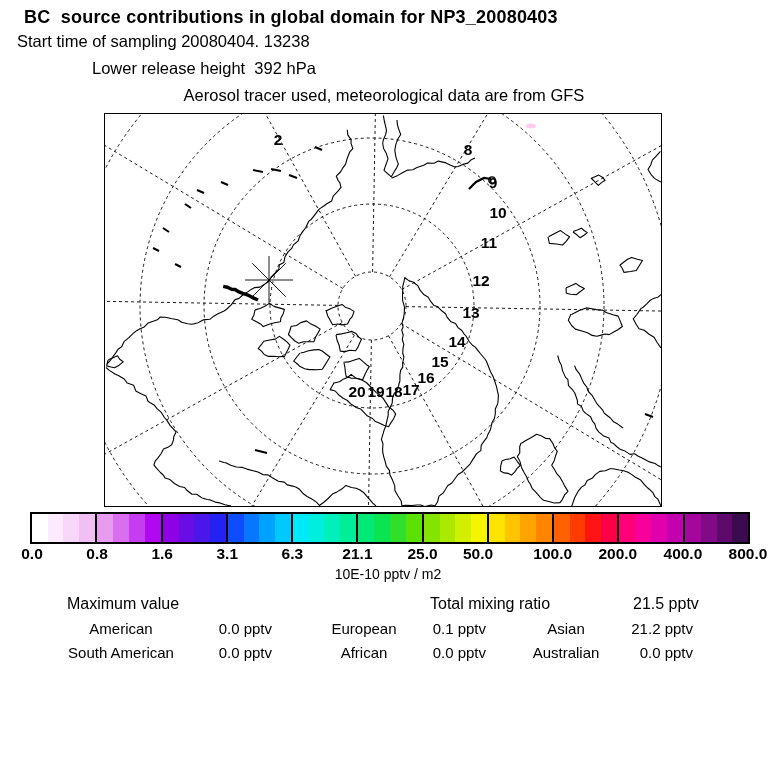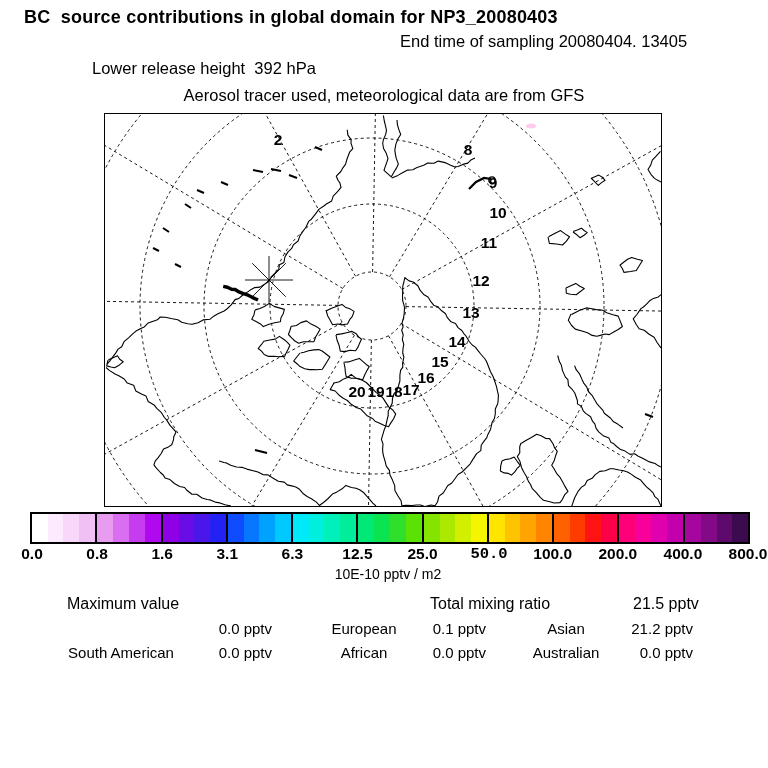--- a/index.html
+++ b/index.html
@@ -27,21 +27,21 @@
   .c5{left:598px;width:95px;text-align:right;}
 </style>
 </head>
 <body>
 
 <div class="page">
 
   <div class="title">BC  source contributions in global domain for NP3_20080403</div>
 
   <div class="hline" style="top:32px">
-    <span style="left:400px">End time of sampling 20080404. 13405</span>
+    <span style="left:17px">Start time of sampling 20080404. 13238</span>
   </div>
 
   <div class="hline" style="top:59px">
     <span style="left:92px">Lower release height  392 hPa</span>
   </div>
 
   <div class="hline" style="top:86px">
     <span style="left:8px;width:752px;text-align:center">Aerosol tracer used, meteorological data are from GFS</span>
   </div>
 
@@ -142,38 +142,39 @@
       <div class="cb-seg" style="background: linear-gradient(to right, rgb(255, 96, 0) 0%, rgb(255, 96, 0) 25%, rgb(255, 60, 0) 25%, rgb(255, 60, 0) 50%, rgb(255, 20, 20) 50%, rgb(255, 20, 20) 75%, rgb(252, 0, 72) 75%, rgb(252, 0, 72) 100%);"></div>
       <div class="cb-seg" style="background: linear-gradient(to right, rgb(255, 0, 120) 0%, rgb(255, 0, 120) 25%, rgb(248, 0, 156) 25%, rgb(248, 0, 156) 50%, rgb(224, 0, 174) 50%, rgb(224, 0, 174) 75%, rgb(196, 0, 174) 75%, rgb(196, 0, 174) 100%);"></div>
       <div class="cb-seg" style="background: linear-gradient(to right, rgb(164, 6, 158) 0%, rgb(164, 6, 158) 25%, rgb(130, 10, 134) 25%, rgb(130, 10, 134) 50%, rgb(94, 10, 108) 50%, rgb(94, 10, 108) 75%, rgb(60, 10, 78) 75%, rgb(60, 10, 78) 100%);"></div>
     </div>
   <div class="cb-ticks">
       <span class="cb-tick" style="left: 32px;">0.0</span>
       <span class="cb-tick" style="left: 97.0909px;">0.8</span>
       <span class="cb-tick" style="left: 162.182px;">1.6</span>
       <span class="cb-tick" style="left: 227.273px;">3.1</span>
       <span class="cb-tick" style="left: 292.364px; text-align: center;">6.3</span>
-      <span class="cb-tick" style="left: 357.455px;">12.5</span>
+      <span class="cb-tick" style="left: 357.455px;">21.1</span>
       <span class="cb-tick" style="left: 422.545px;">25.0</span>
-      <span class="cb-tick" style="left: 489px; font-family: Liberation Mono, monospace;">50.0</span>
+      <span class="cb-tick" style="left: 478px;">50.0</span>
       <span class="cb-tick" style="left: 552.727px;">100.0</span>
       <span class="cb-tick" style="left: 617.818px;">200.0</span>
       <span class="cb-tick" style="left: 682.909px;">400.0</span>
       <span class="cb-tick" style="left: 748px;">800.0</span>
     </div>
   <div class="unit">10E-10 pptv / m2</div>
 
   <div class="stat1">
     <span style="left:67px">Maximum value</span>
     <span style="left:430px">Total mixing ratio</span>
     <span style="left:633px">21.5 pptv</span>
   </div>
 
   <div>
       <div class="src-row" style="top: 620px;">
+        <span class="c0">American</span>
         <span class="c1">0.0 pptv</span>
         <span class="c2">European</span>
         <span class="c3">0.1 pptv</span>
         <span class="c4">Asian</span>
         <span class="c5">21.2 pptv</span>
       </div>
       <div class="src-row" style="top: 644px;">
         <span class="c0">South American</span>
         <span class="c1">0.0 pptv</span>
         <span class="c2">African</span>

